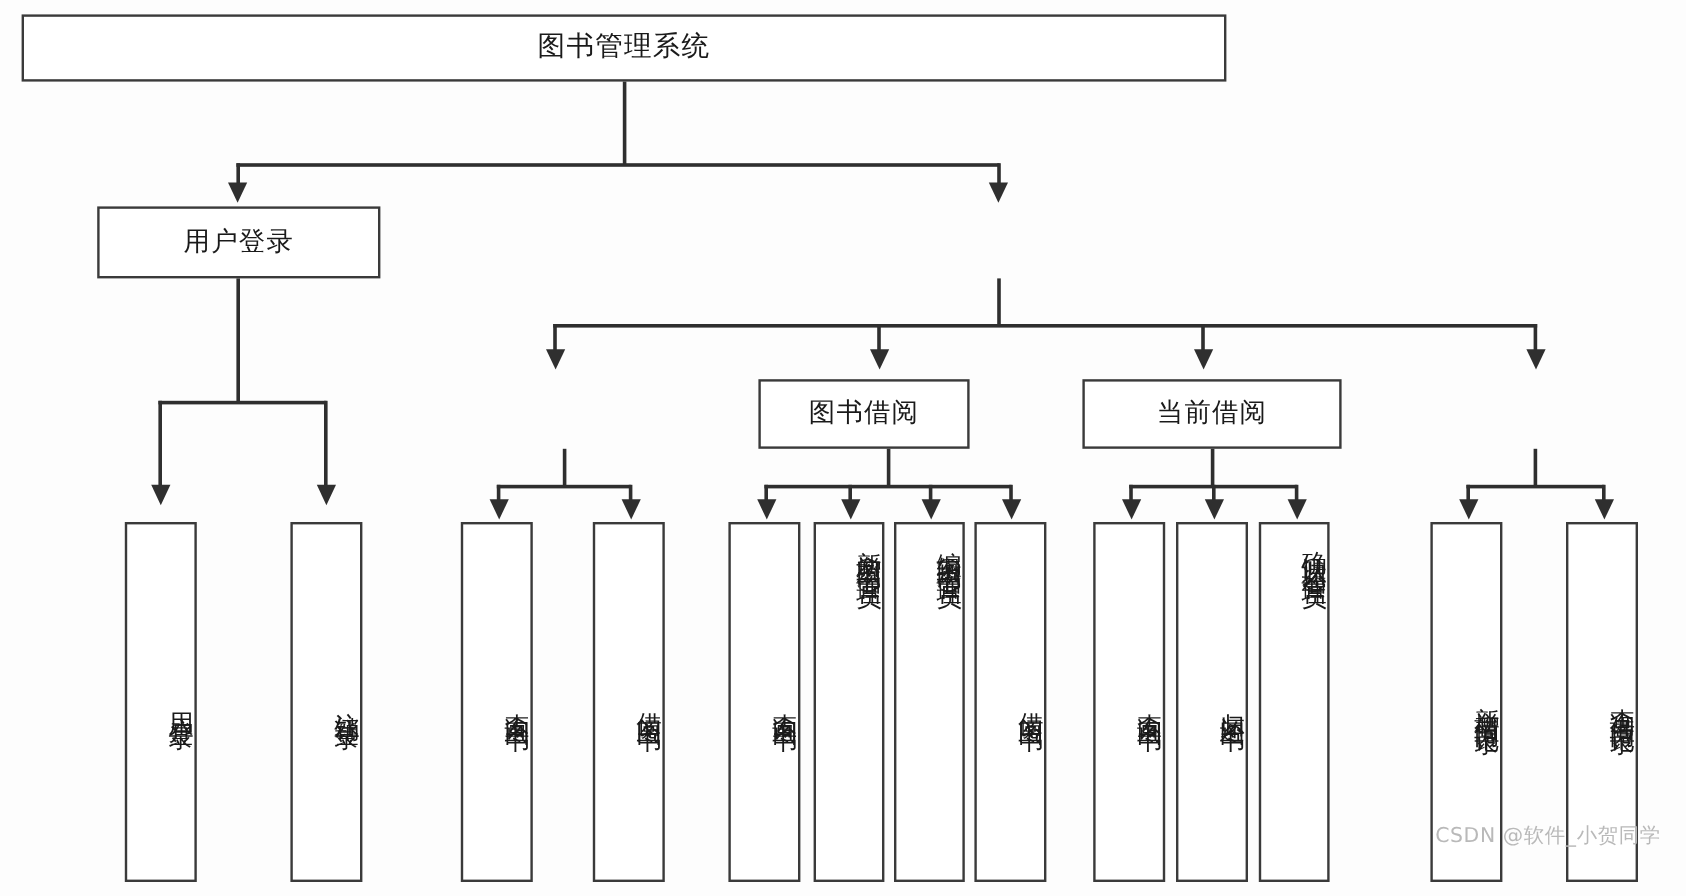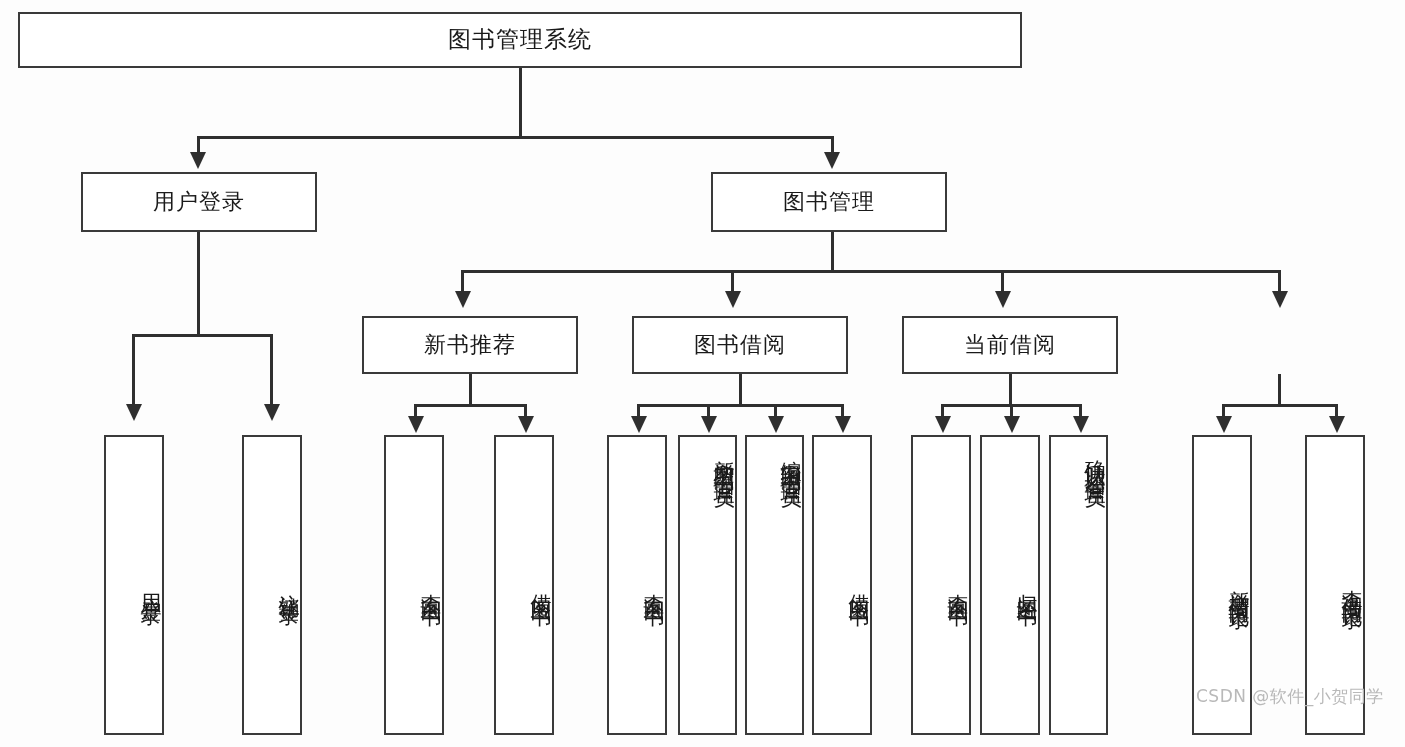--- a/index.html
+++ b/index.html
@@ -85,47 +85,41 @@
 
   <div class="vline" style="left:519px; top:68px; height:69px;"></div>
   <div class="hline" style="left:197px; top:136px; width:636px;"></div>
   <div class="vline" style="left:197px; top:136px; height:19px;"></div>
   <div class="vline" style="left:831px; top:136px; height:19px;"></div>
   <div class="arrow" style="left:190px; top:152px;"></div>
   <div class="arrow" style="left:824px; top:152px;"></div>
 
   <div class="node horiz" style="left:81px; top:172px; width:236px; height:60px;">
     <span>用户登录</span>
-  </div>
-  <div class="node horiz" style="left:711px; top:172px; width:236px; height:60px;">
-    <span>图书管理</span>
   </div>
 
   <div class="vline" style="left:197px; top:232px; height:104px;"></div>
   <div class="hline" style="left:132px; top:334px; width:140px;"></div>
   <div class="vline" style="left:132px; top:334px; height:72px;"></div>
   <div class="vline" style="left:270px; top:334px; height:72px;"></div>
   <div class="arrow" style="left:126px; top:404px;"></div>
   <div class="arrow" style="left:264px; top:404px;"></div>
 
   <div class="vline" style="left:831px; top:232px; height:40px;"></div>
   <div class="hline" style="left:461px; top:270px; width:820px;"></div>
   <div class="vline" style="left:461px; top:270px; height:23px;"></div>
   <div class="vline" style="left:731px; top:270px; height:23px;"></div>
   <div class="vline" style="left:1001px; top:270px; height:23px;"></div>
   <div class="vline" style="left:1278px; top:270px; height:23px;"></div>
   <div class="arrow" style="left:455px; top:291px;"></div>
   <div class="arrow" style="left:725px; top:291px;"></div>
   <div class="arrow" style="left:995px; top:291px;"></div>
   <div class="arrow" style="left:1272px; top:291px;"></div>
 
-  <div class="node horiz" style="left:362px; top:316px; width:216px; height:58px;">
-    <span>新书推荐</span>
-  </div>
-  <div class="node horiz" style="left:632px; top:316px; width:216px; height:58px;">
+  <div class="node horiz" style="left:632px; top:316px; width:176px; height:58px;">
     <span>图书借阅</span>
   </div>
   <div class="node horiz" style="left:902px; top:316px; width:216px; height:58px;">
     <span>当前借阅</span>
   </div>
 
   <div class="vline" style="left:469px; top:374px; height:32px;"></div>
   <div class="hline" style="left:414px; top:404px; width:112px;"></div>
   <div class="vline" style="left:414px; top:404px; height:14px;"></div>
   <div class="vline" style="left:524px; top:404px; height:14px;"></div>

